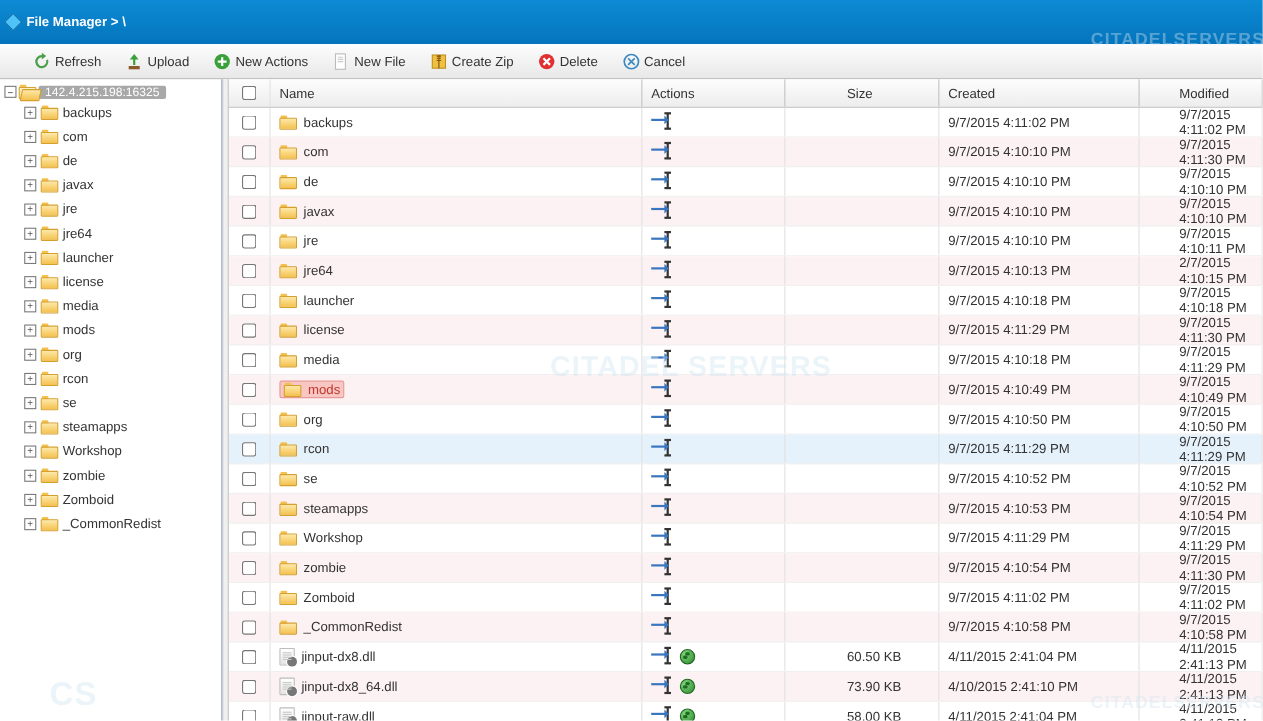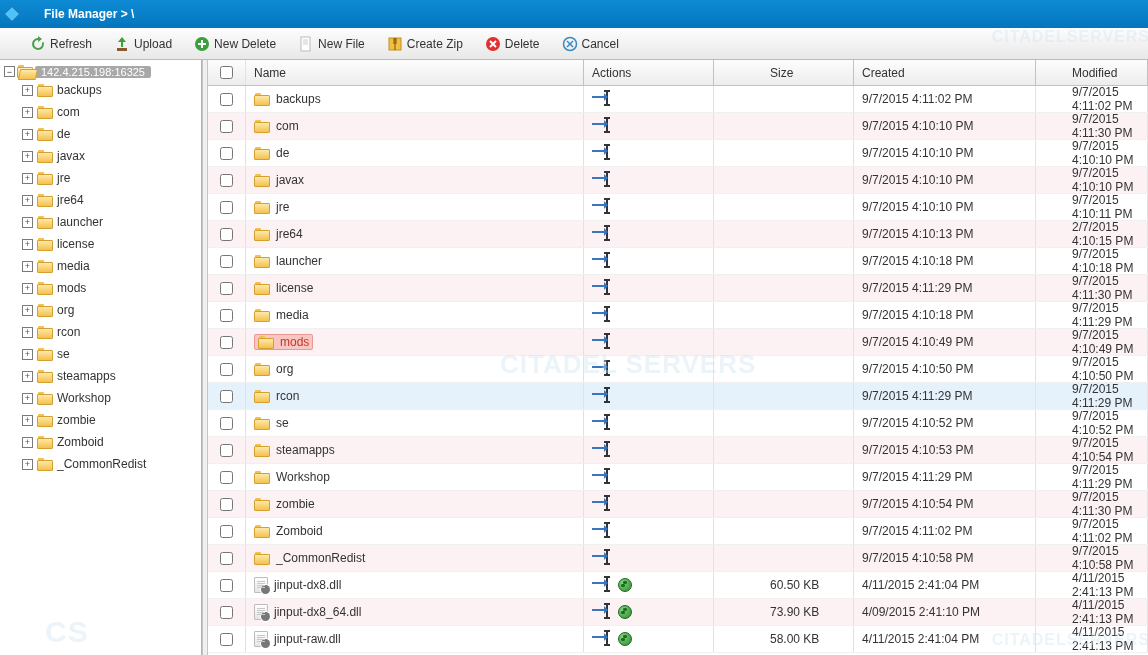--- a/index.html
+++ b/index.html
@@ -1,18 +1,18 @@
 <!DOCTYPE html>
 <html><head>
 <meta charset="utf-8">
 <style>
 * { box-sizing: border-box; margin: 0; padding: 0; }
 body { font-family: Arial, sans-serif; font-size: 12px; color: #333; background: #fff; width: 1148px; height: 655px; overflow: hidden; position: relative; }
 
-.titlebar { background: linear-gradient(to bottom, #0d8bd4, #0475bd); height: 28px; display: flex; align-items: center; padding: 0 6px; color: #fff; font-weight: bold; font-size: 12px; gap: 20px; }
+.titlebar { background: linear-gradient(to bottom, #0d8bd4, #0475bd); height: 40px; display: flex; align-items: center; padding: 0 6px; color: #fff; font-weight: bold; font-size: 12px; }
 .titlebar .diamond { width: 12px; height: 12px; background: #4fc3f7; transform: rotate(45deg); margin-right: 6px; border: 1px solid #0b6ba8; }
 
 .toolbar { background: linear-gradient(to bottom, #fdfdfd, #e8e8e8); height: 32px; border-bottom: 1px solid #bcbcbc; display: flex; align-items: center; padding: 0 21px; gap: 4px; }
 .tbtn { display: flex; align-items: center; gap: 4px; padding: 3px 8px; cursor: pointer; border: 1px solid transparent; border-radius: 3px; }
 .ticon { width: 16px; height: 16px; display: inline-block; }
 
 .body-wrap { display: flex; height: calc(655px - 56px); }
 
 .sidebar { width: 202px; border-right: 1px solid #9cb6d6; padding: 4px 2px; overflow: auto; }
 .tree-root { display:flex; align-items:center; gap:2px; padding:1px 2px; }
@@ -53,21 +53,21 @@
 .action-rename::before{content:''; position:absolute; left:0; top:4px; width:14px; height:2px; background:#3a76c0; }
 .action-rename::after{content:''; position:absolute; left:12px; top:1px; border:4px solid transparent; border-left-color:#3a76c0; }
 .action-rename .cursor{ position:absolute; left:14px; top:-1px; width:2px; height:14px; background:#333; }
 .action-rename .cursor::before,.action-rename .cursor::after{content:'';position:absolute;left:-2px;width:6px;height:2px;background:#333;}
 .action-rename .cursor::before{top:-1px;} .action-rename .cursor::after{bottom:-1px;}
 
 .globe { width:14px; height:14px; border-radius:50%; background: radial-gradient(circle at 30% 30%, #7fd47f, #2e8b2e); border:1px solid #1e661e; margin-left:4px; position:relative;}
 .globe::after{content:''; position:absolute; top:2px; left:4px; width:4px; height:3px; background:#1e6b1e; border-radius:40%; box-shadow: -2px 3px 0 0 #1e6b1e;}
 
 .watermark { position:absolute; color:#cfe4ef; opacity:0.4; font-size:26px; font-weight:bold; letter-spacing:1px; pointer-events:none; font-family: Arial; }
-.wm1 { left:500px; top:349px; }
+.wm1 { left:500px; top:318px; }
 .wm2 { right:-2px; top:28px; font-size:16px;}
 .wm3 { left:45px; bottom:6px; font-size:30px; font-weight:bold;}
 .wm4 { right:-2px; bottom:6px; font-size:16px;}
 
 input[type=checkbox]{ width:13px; height:13px; }
 .grid-header .col-name, .grid-header .col-actions, .grid-header .col-size, .grid-header .col-created, .grid-header .col-modified { border-right-color:#c2c2c2; }
 
 </style>
 </head>
 <body>
@@ -89,21 +89,21 @@
         <path fill="#3aa03a" d="M8 1l4 5H9v5H7V6H4z"></path>
         <rect x="3" y="12" width="10" height="3" fill="#8a5a2a"></rect>
       </svg>
     <span>Upload</span>
   </div>
   <div class="tbtn">
     <svg class="ticon" viewBox="0 0 16 16">
         <circle cx="8" cy="8" r="7" fill="#3aa03a"></circle>
         <path stroke="#fff" stroke-width="2" d="M8 4v8M4 8h8"></path>
       </svg>
-    <span>New Delete</span>
+    <span>New Actions</span>
   </div>
   <div class="tbtn">
     <svg class="ticon" viewBox="0 0 16 16">
         <rect x="3" y="1" width="9" height="14" fill="#fff" stroke="#bbb"></rect>
         <path stroke="#ccc" d="M5 4h5M5 6h5M5 8h5"></path>
       </svg>
     <span>New File</span>
   </div>
   <div class="tbtn">
     <svg class="ticon" viewBox="0 0 16 16">
@@ -847,21 +847,21 @@
           <div class="col-actions">
             <span class="action-rename">
               <span class="cursor"></span>
             </span>
             <span class="globe"></span>
           </div>
           <div class="col-size">
             <span>73.90 KB</span>
           </div>
           <div class="col-created">
-            <span>4/09/2015 2:41:10 PM</span>
+            <span>4/10/2015 2:41:10 PM</span>
           </div>
           <div class="col-modified">
             <span>4/11/2015 2:41:13 PM</span>
           </div>
         </div>
         <div class="row">
           <div class="col-check">
             <input type="checkbox" style="">
           </div>
           <div class="col-name">

